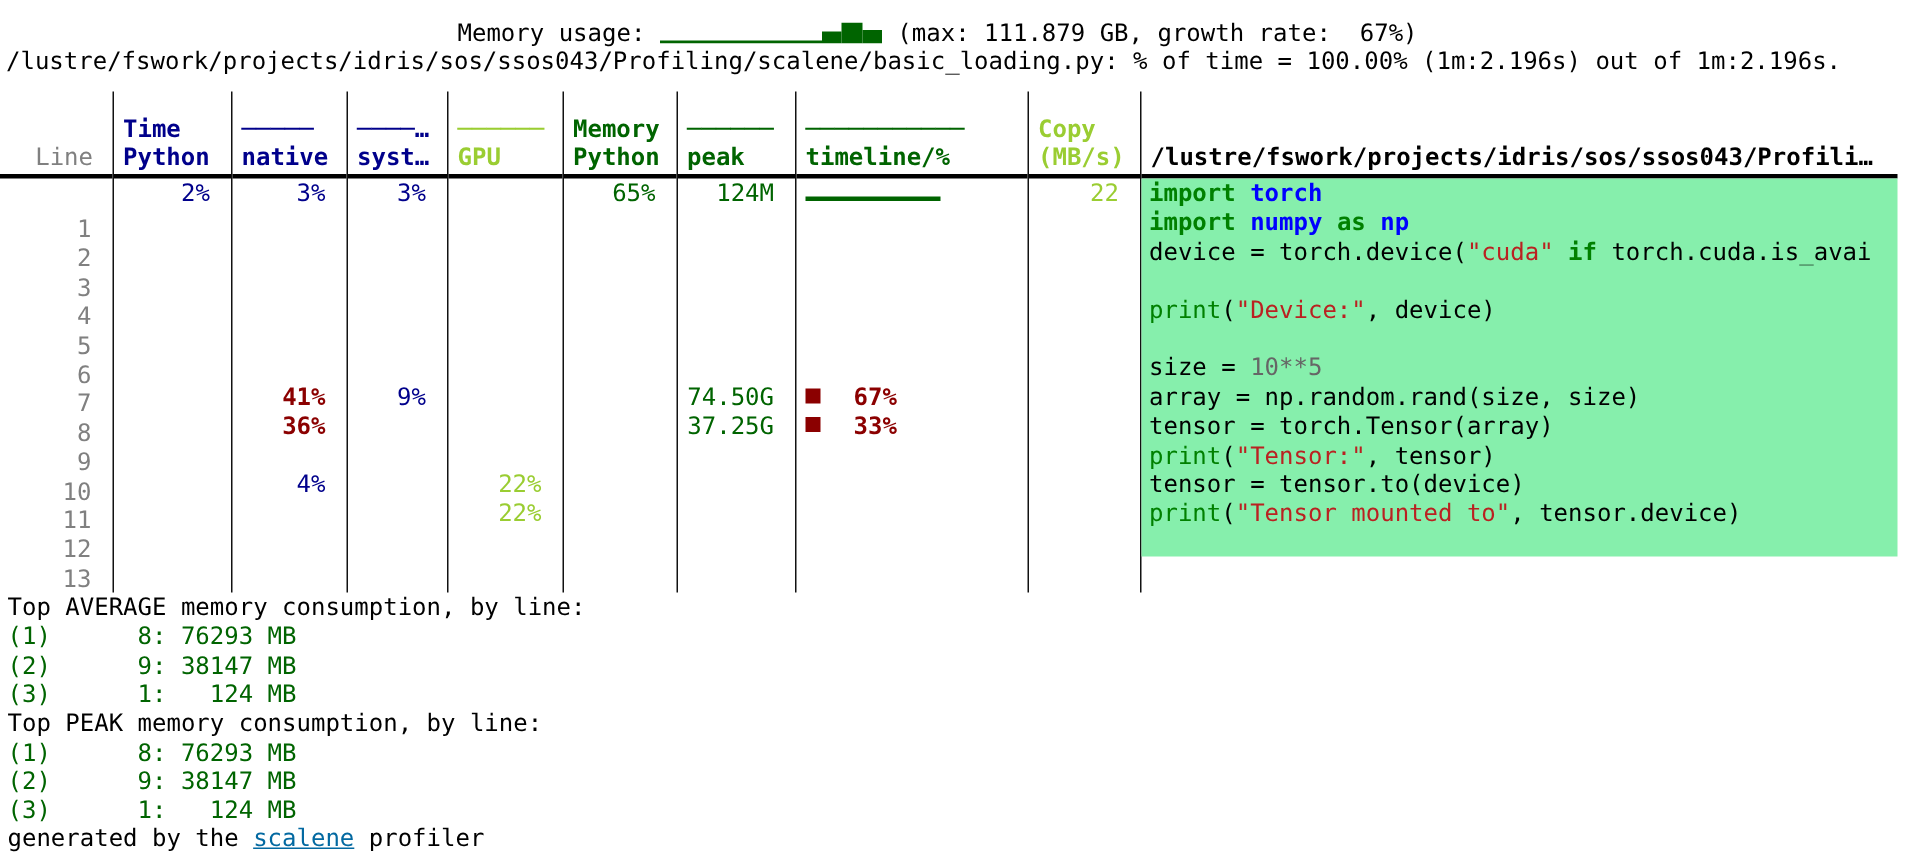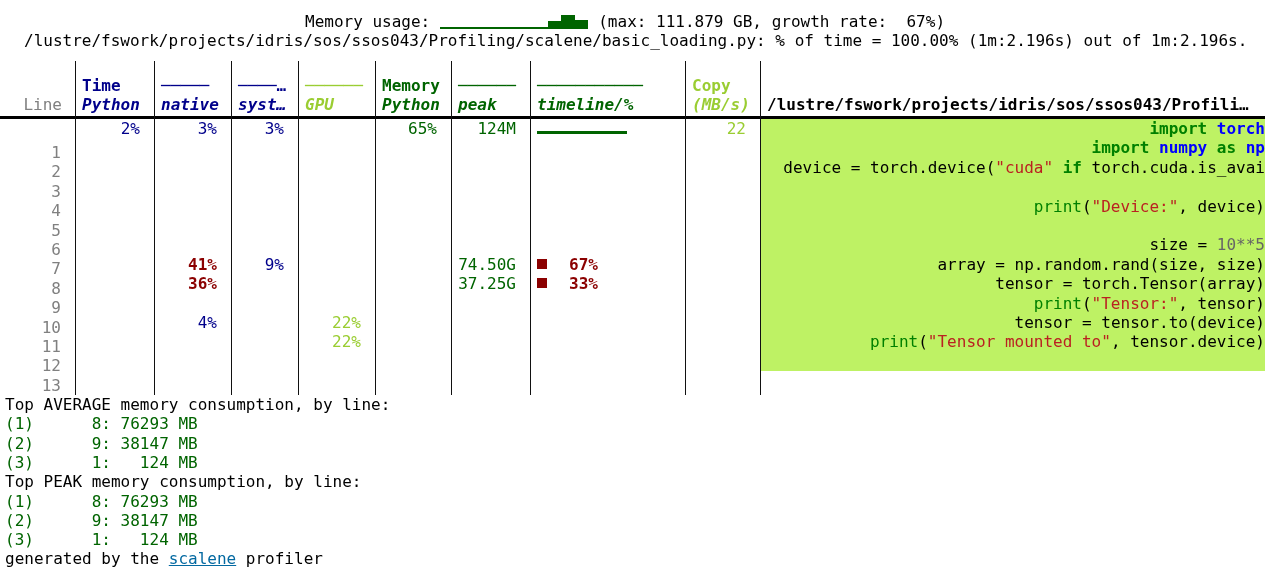--- a/index.html
+++ b/index.html
@@ -5,39 +5,39 @@
   * { margin:0; padding:0; box-sizing:border-box; }
   html,body { background:#ffffff; }
   body {
     width:1274px; height:576px; overflow:hidden;
     font-family:"DejaVu Sans Mono", monospace;
     font-size:16px; color:#000;
   }
   .memline { padding-top:12px; padding-left:305px; height:31px;
              display:flex; align-items:center; white-space:pre; }
   .memline svg { margin:0 10px; display:block; }
-  .file-summary { padding-left:24px; height:20px; line-height:20px; white-space:pre; }
+  .file-summary { padding-left:4px; height:20px; line-height:20px; white-space:pre; }
 
   .profile-table { display:flex; margin-top:10px; width:1265px; }
   .col { display:flex; flex-direction:column; }
   .col + .col { border-left:1px solid #111; }
   .col-head { height:58px; border-bottom:3px solid #000;
               display:flex; flex-direction:column; justify-content:flex-end;
               padding:0 0 2px 6px; white-space:pre; overflow:hidden; }
   .col-head.line { align-items:flex-end; padding-right:13px; padding-left:0; }
   .head-top { height:19px; line-height:19px; font-weight:bold; }
-  .head-bottom { height:19px; line-height:19px; font-weight:bold; font-style:italic; }
+  .head-bottom { height:19px; line-height:19px; font-weight:bold; }
   .col-head.line .head-bottom { font-weight:normal; font-style:normal; }
   .col-head.code .head-bottom { font-style:normal; color:#000; }
 
   .col-body { display:flex; flex-direction:column; }
   .cell { height:19.4px; line-height:19.4px; white-space:pre; overflow:hidden; }
   .align-right { text-align:right; padding-right:14px; }
   .align-left  { text-align:left;  padding-left:6px; }
-  .code-body { background:#bef264;align-items:flex-end; }
+  .code-body { background:#86efac; }
   .code-line { padding-left:5px; }
 
   .navy { color:#00008B; }
   .green { color:#006400; }
   .yg { color:#9ACD32; }
   .red { color:#8B0000; font-weight:bold; }
   .gray { color:#808080; }
   .path { color:#000; }
 
   .tl-line { width:90px; height:3px; background:#006400; margin-top:12px; }

